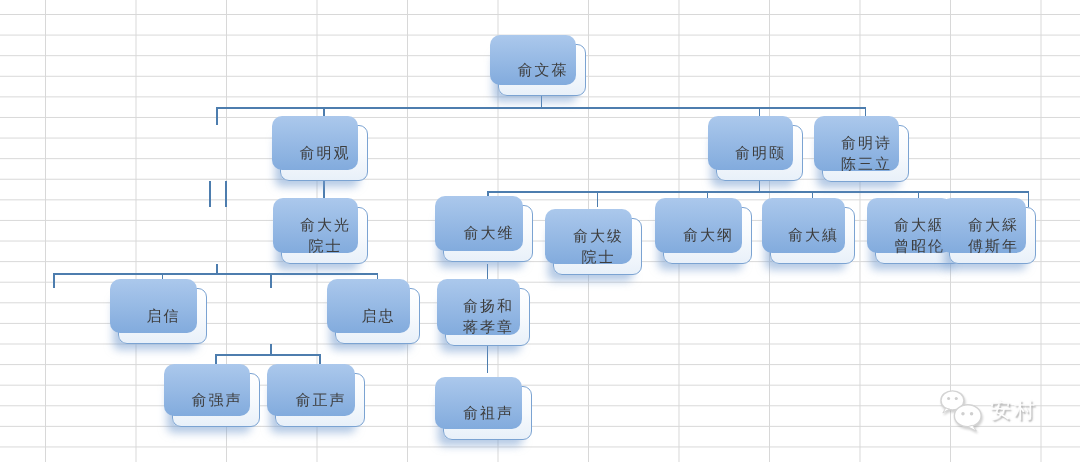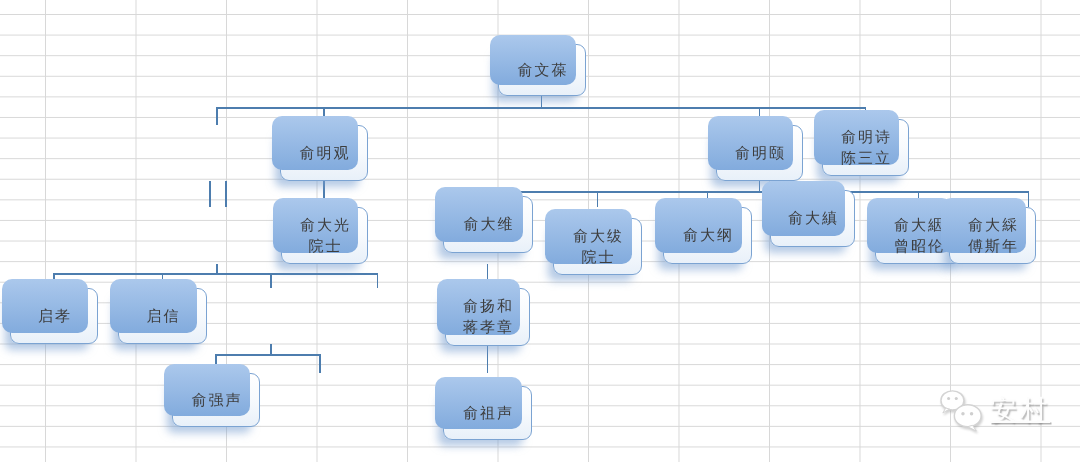--- a/index.html
+++ b/index.html
@@ -48,25 +48,24 @@
     text-indent:2px;
     white-space:nowrap;
   }
   
   #watermark{
     position:absolute;left:938px;top:388px;z-index:3;
     display:flex;align-items:center;gap:4px;
   }
   #wm-icon{filter:drop-shadow(1.5px 2px 1px rgba(150,150,150,0.45));}
   #wm-text{
-    font-size:27px;
+    font-size:21px;
     color:#fdfdfd;
     letter-spacing:3px;
     text-shadow:1.5px 1.5px 1.5px rgba(140,140,140,0.65), -0.5px -0.5px 0 rgba(255,255,255,0.9);
-    text-decoration:underline;
   }
 </style>
 </head>
 <body>
 
 <div id="stage">
 
   <div class="cv" style="left:540.75px;top:96px;height:12px"></div>
   <div class="ch" style="left:216.25px;top:107.25px;width:650px"></div>
   <div class="cv" style="left:216.25px;top:108px;height:17px"></div>
@@ -106,64 +105,67 @@
   <div class="node" style="left:498px;top:44px;width:88px;height:52px">
     <span class="nl">俞文葆</span>
   </div>
 
   <div class="node" style="left:280px;top:125px;width:88px;height:56px">
     <span class="nl">俞明观</span>
   </div>
   <div class="node" style="left:716px;top:125px;width:87px;height:56px">
     <span class="nl">俞明颐</span>
   </div>
-  <div class="node" style="left:822px;top:119px;width:87px;height:57px">
+  <div class="node" style="left:822px;top:125px;width:87px;height:57px">
     <span class="nl">俞明诗</span>
     <span class="nl">陈三立</span>
   </div>
 
   <div class="node" style="left:281px;top:207px;width:87px;height:57px">
     <span class="nl">俞大光</span>
     <span class="nl">院士</span>
   </div>
-  <div class="node" style="left:443px;top:196px;width:90px;height:57px">
+  <div class="node" style="left:443px;top:205px;width:90px;height:57px">
     <span class="nl">俞大维</span>
   </div>
   <div class="node" style="left:553px;top:218px;width:89px;height:57px">
     <span class="nl">俞大绂</span>
     <span class="nl">院士</span>
   </div>
   <div class="node" style="left:663px;top:207px;width:89px;height:57px">
     <span class="nl">俞大纲</span>
   </div>
-  <div class="node" style="left:770px;top:190px;width:85px;height:57px">
+  <div class="node" style="left:770px;top:207px;width:85px;height:57px">
     <span class="nl">俞大縝</span>
   </div>
   <div class="node" style="left:875px;top:207px;width:87px;height:57px">
     <span class="nl">俞大絪</span>
     <span class="nl">曾昭伦</span>
   </div>
   <div class="node" style="left:949px;top:207px;width:87px;height:57px">
     <span class="nl">俞大綵</span>
     <span class="nl">傅斯年</span>
   </div>
 
-  <div class="node" style="left:10px;top:288px;width:88px;height:56px">
-    <span class="nl">启孝</span>
-  </div>
   <div class="node" style="left:118px;top:288px;width:89px;height:56px">
     <span class="nl">启信</span>
+  </div>
+  <div class="node" style="left:335px;top:288px;width:85px;height:56px">
+    <span class="nl">启忠</span>
   </div>
   <div class="node" style="left:445px;top:288px;width:85px;height:58px">
     <span class="nl">俞扬和</span>
     <span class="nl">蒋孝章</span>
   </div>
 
   <div class="node" style="left:172px;top:373px;width:88px;height:54px">
     <span class="nl">俞强声</span>
+  </div>
+  <div class="node" style="left:275px;top:373px;width:90px;height:54px">
+    <span class="nl">俞正声</span>
   </div>
   <div class="node" style="left:443px;top:386px;width:89px;height:54px">
     <span class="nl">俞祖声</span>
   </div>
 
   <div id="watermark">
     <svg id="wm-icon" width="48" height="44" viewBox="0 0 50 46">
       <ellipse cx="15" cy="13" rx="12" ry="10" fill="#ffffff" stroke="#d4d4d4" stroke-width="1.5"></ellipse>
       <path d="M8 21 L5 26 L12 22 Z" fill="#ffffff" stroke="#d4d4d4" stroke-width="1"></path>
       <circle cx="11" cy="11" r="1.6" fill="#cfcfcf"></circle>

